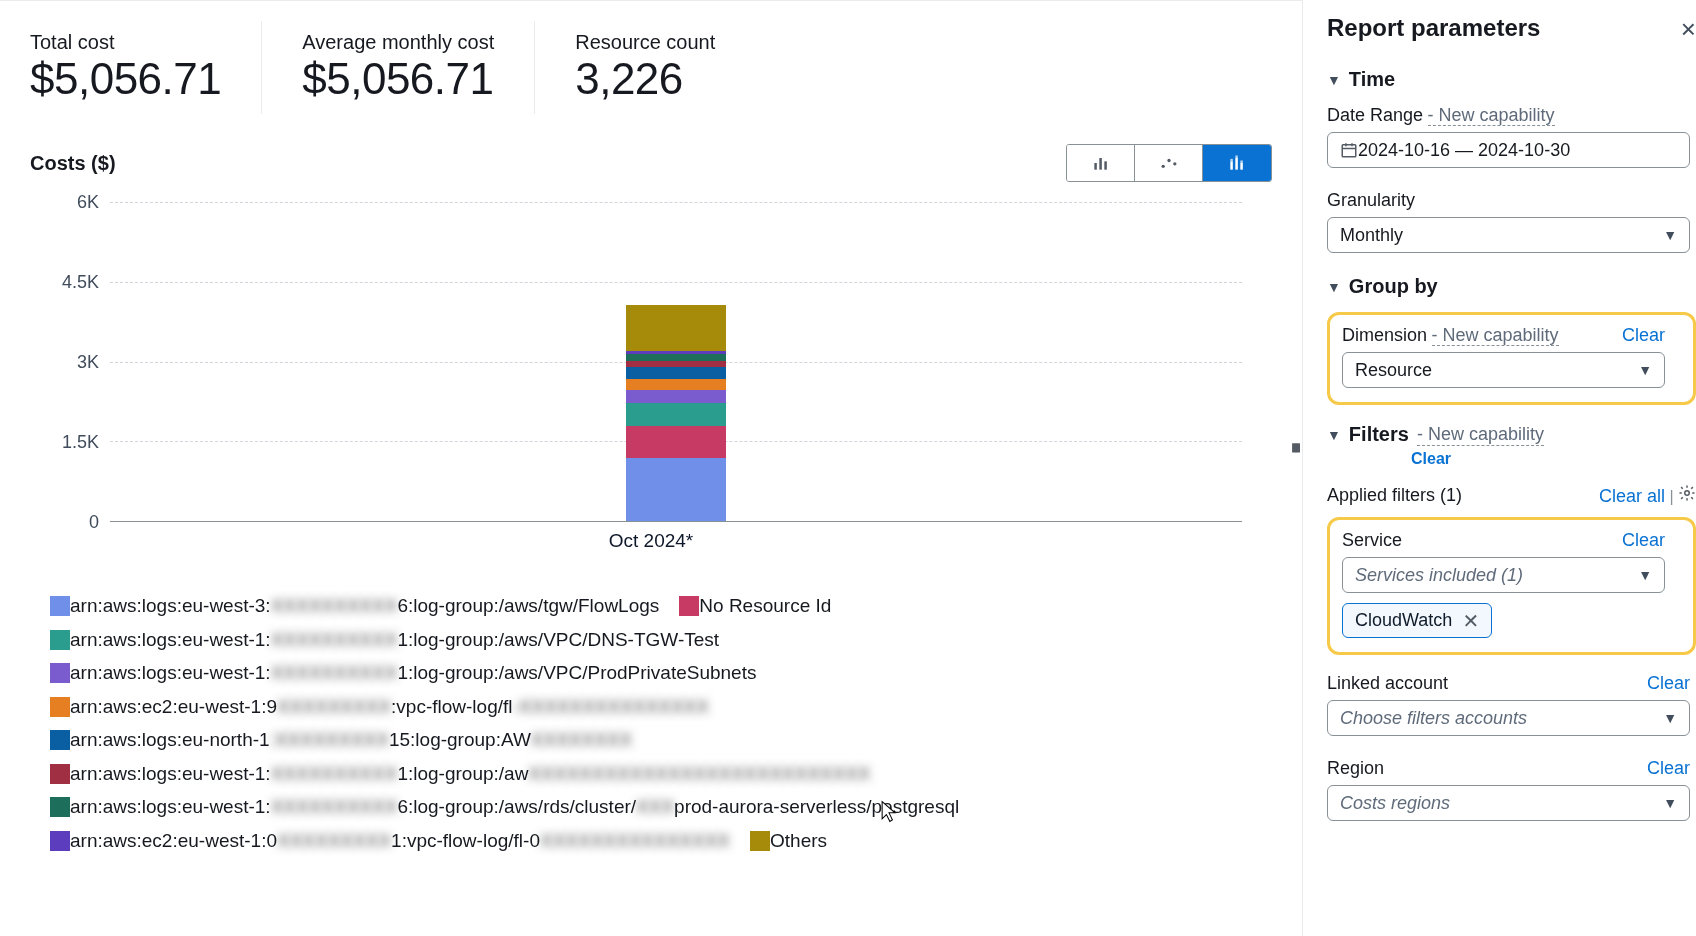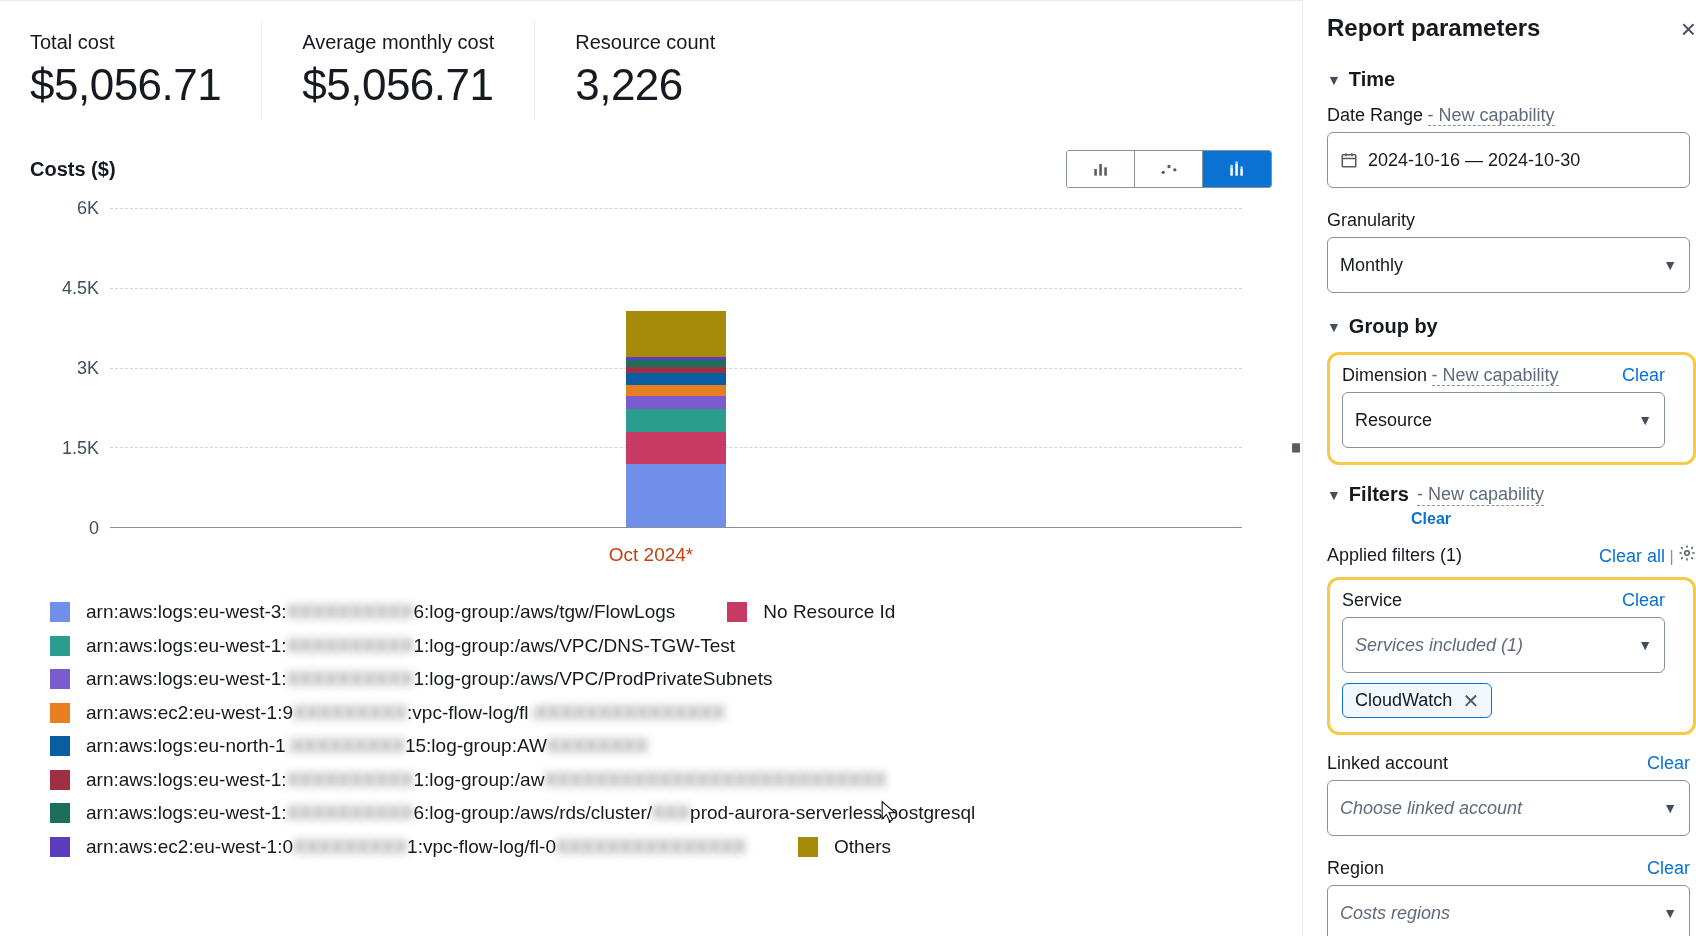--- a/index.html
+++ b/index.html
@@ -3,59 +3,59 @@
 <meta charset="utf-8">
 <style>
   * { box-sizing: border-box; margin: 0; padding: 0; font-family: "Amazon Ember", "Helvetica Neue", Arial, sans-serif; }
   body { background: #fff; color: #16191f; font-size: 16px; display: flex; width: 1696px; height: 936px; overflow: hidden; }
   .main { flex: 1; padding: 20px 30px; border-top: 1px solid #e9ebed; }
   .metrics { display: flex; gap: 0; margin-bottom: 30px; }
   .metric { padding: 10px 40px 10px 0; border-right: 1px solid #e9ebed; }
   .metric:first-child { padding-left: 0; }
   .metric:last-child { border-right: none; padding-left: 40px; }
   .metric:nth-child(2) { padding-left: 40px; }
-  .metric-label { font-size: 20px; color: #16191f; margin-bottom: 6px; font-weight: 400; }
+  .metric-label { font-size: 20px; color: #16191f; font-weight: 400; }
   .metric-value { font-size: 44px; font-weight: 400; color: #16191f; letter-spacing: -0.5px; }
 
   .chart-header { display: flex; justify-content: space-between; align-items: center; margin-bottom: 20px; }
   .chart-title { font-size: 20px; font-weight: 700; color: #16191f; }
   .chart-toggle { display: flex; border: 1px solid #879196; border-radius: 3px; overflow: hidden; }
   .chart-toggle button { width: 68px; height: 36px; background: #fff; border: none; cursor: pointer; border-right: 1px solid #879196; display:flex; align-items:center; justify-content:center; }
   .chart-toggle button:last-child { border-right: none; }
   .chart-toggle button.active { background: #0972d3; }
   .chart-toggle svg { width:20px; height:20px; }
 
   .chart-area { position: relative; height: 370px; padding-left: 80px; padding-right: 30px; padding-bottom: 50px; }
   .y-axis { position: absolute; left: 0; top: 0; bottom: 50px; width: 75px; }
   .y-tick { position: absolute; right: 6px; font-size: 18px; color: #414d5c; text-align: right; transform: translateY(-50%); }
   .plot { position: relative; height: 320px; border-bottom: 1.5px solid #879196; }
   .grid-line { position: absolute; left: 0; right: 0; border-top: 1px dashed #d1d5db; }
   .bar-wrap { position: absolute; left: 50%; transform: translateX(-50%); bottom: 0; width: 100px; display: flex; flex-direction: column-reverse; }
   .seg { width: 100%; }
-  .x-label { position: absolute; left: 50%; transform: translateX(-50%); top: 336px; font-size: 19px; color: #c2410c; }
+  .x-label { position: absolute; left: 50%; transform: translateX(-50%); top: 328px; font-size: 19px; color: #0f172a; }
 
   .legend { padding-left: 20px; margin-top: 20px; }
-  .legend-row { display: flex; align-items: center; gap: 16px; margin-bottom: 5px; font-size: 19px; line-height: 1.5; flex-wrap: nowrap; }
+  .legend-row { display: flex; align-items: center; gap: 0; margin-bottom: 5px; font-size: 19px; line-height: 1.5; flex-wrap: nowrap; }
   .swatch { width: 20px; height: 20px; flex-shrink: 0; }
   .legend-text { white-space: nowrap; }
   .blur { color: transparent; text-shadow: 0 0 8px rgba(60,60,60,0.9); }
 
   
   .panel { width: 394px; border-left: 1px solid #e9ebed; padding: 14px 0 14px 24px; position: relative; background:#fff; }
   .panel h2 { font-size: 24px; font-weight: 700; margin-bottom: 26px; }
   .collapse-handle { position: absolute; left: -12px; top: 440px; background:#fff; border:none; color:#545b64; font-size:12px; cursor:pointer; letter-spacing:-3px; }
   .section-header { display:flex; align-items:center; gap:8px; font-size:20px; font-weight:700; margin-bottom:14px; cursor:pointer; }
   .caret { font-size:14px; color:#414d5c; }
   .field-label-row { display:flex; justify-content:space-between; align-items:baseline; margin-bottom:6px; }
   .field-label { font-size:18px; color:#16191f; }
   .new-cap { color:#5f6b7a; font-size:18px; border-bottom:1px dashed #879196; }
   .link { color:#0972d3; font-size:18px; cursor:pointer; }
   .link-sm { color:#0972d3; font-size:16px; font-weight:700; cursor:pointer; }
   .gear { color:#545b64; cursor:pointer; }
-  .input-box { width: 100%; border:1px solid #879196; border-radius:6px; height:56px; display:flex; align-items:center; padding: 0 12px; font-size:18px; color:#16191f; background:#fff; cursor:pointer; gap:10px; }
+  .input-box { width: 100%; border:1px solid #879196; border-radius:6px; height:36px; display:flex; align-items:center; padding: 0 12px; font-size:18px; color:#16191f; background:#fff; cursor:pointer; }
   .input-box.dropdown { justify-content: space-between; }
   .input-box .ph { color:#5f6b7a; font-style: italic; }
   .input-box .dd-caret { color:#414d5c; font-size:14px; }
   .highlight-box { border:3px solid #f7c948; border-radius:12px; padding:10px 28px 14px 12px; margin-bottom:18px; }
   .field-group { margin-bottom: 22px; padding-right:6px; }
   .chip { display:inline-flex; align-items:center; gap:10px; border:1px solid #0972d3; background:#f2f8fd; border-radius:6px; padding:6px 12px; font-size:18px; color:#0f1b2a; margin-top:10px; cursor:default; }
   .chip .x { color:#545b64; font-size:20px; cursor:pointer; line-height:1; }
   .applied-row { display:flex; justify-content:space-between; align-items:center; margin-bottom:10px; }
   .close-x { position:absolute; right:0px; top:14px; font-size:26px; color:#414d5c; cursor:pointer; }
   .cursor-pointer { position:absolute; left:880px; top:800px; width:18px; height:24px; pointer-events:none; }
@@ -282,21 +282,21 @@
       <span class="x">✕</span>
     </div>
   </div>
 
   <div class="field-group">
     <div class="field-label-row">
       <span class="field-label">Linked account</span>
       <span class="link">Clear</span>
     </div>
     <div class="input-box dropdown">
-      <span class="ph">Choose linked account</span>
+      <span class="ph">Choose filters accounts</span>
       <span class="dd-caret">▼</span>
     </div>
   </div>
 
   <div class="field-group">
     <div class="field-label-row">
       <span class="field-label">Region</span>
       <span class="link">Clear</span>
     </div>
     <div class="input-box dropdown">

